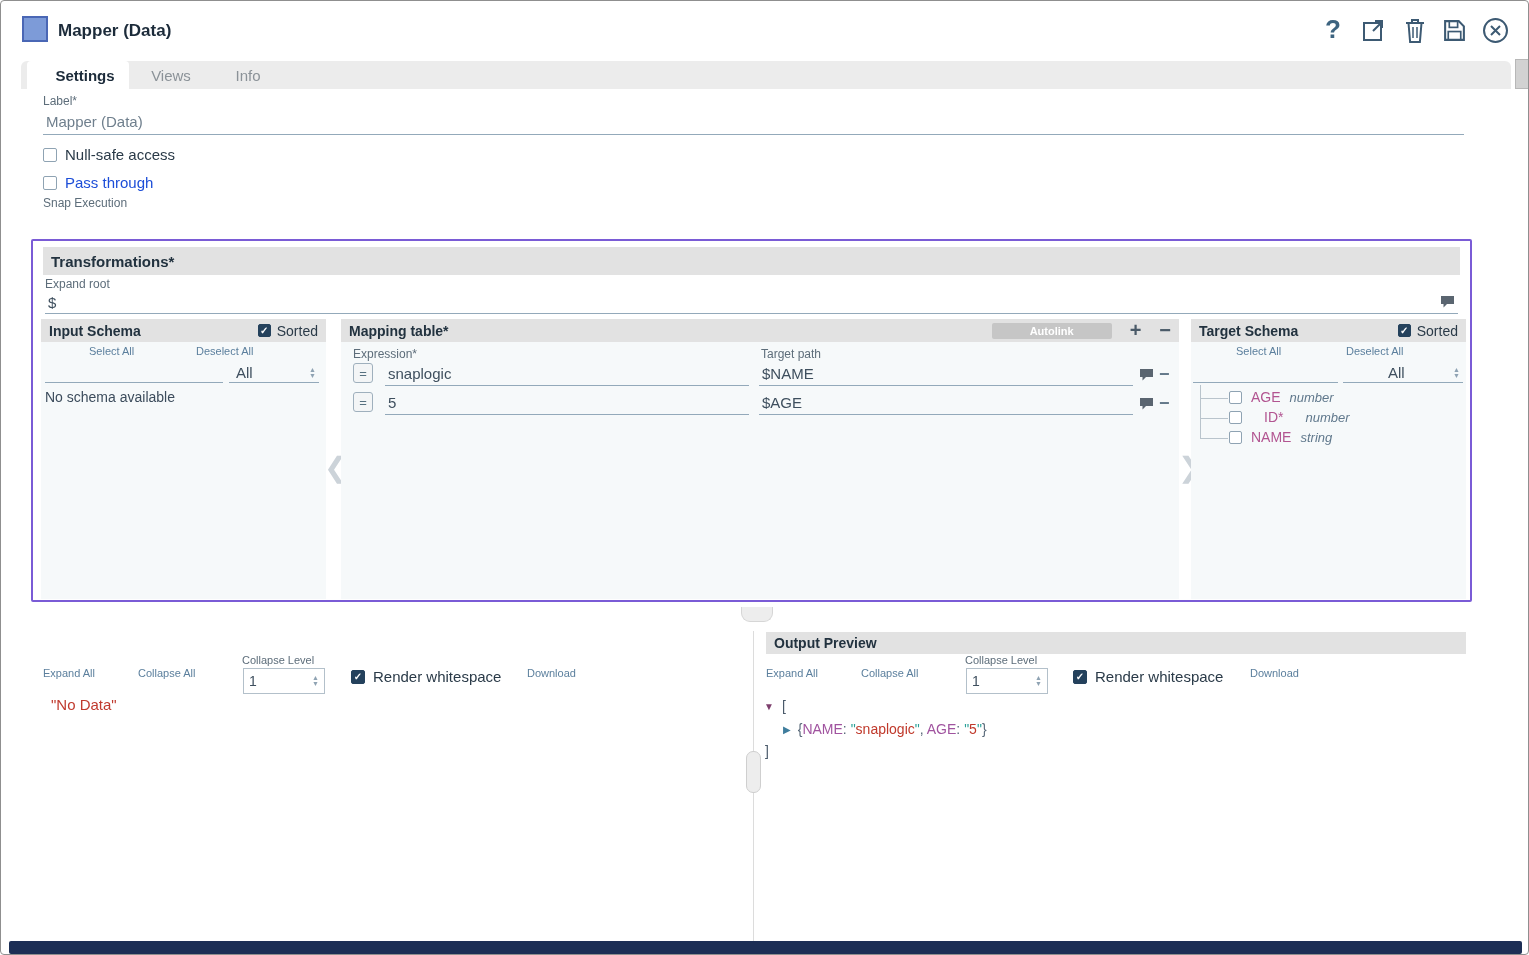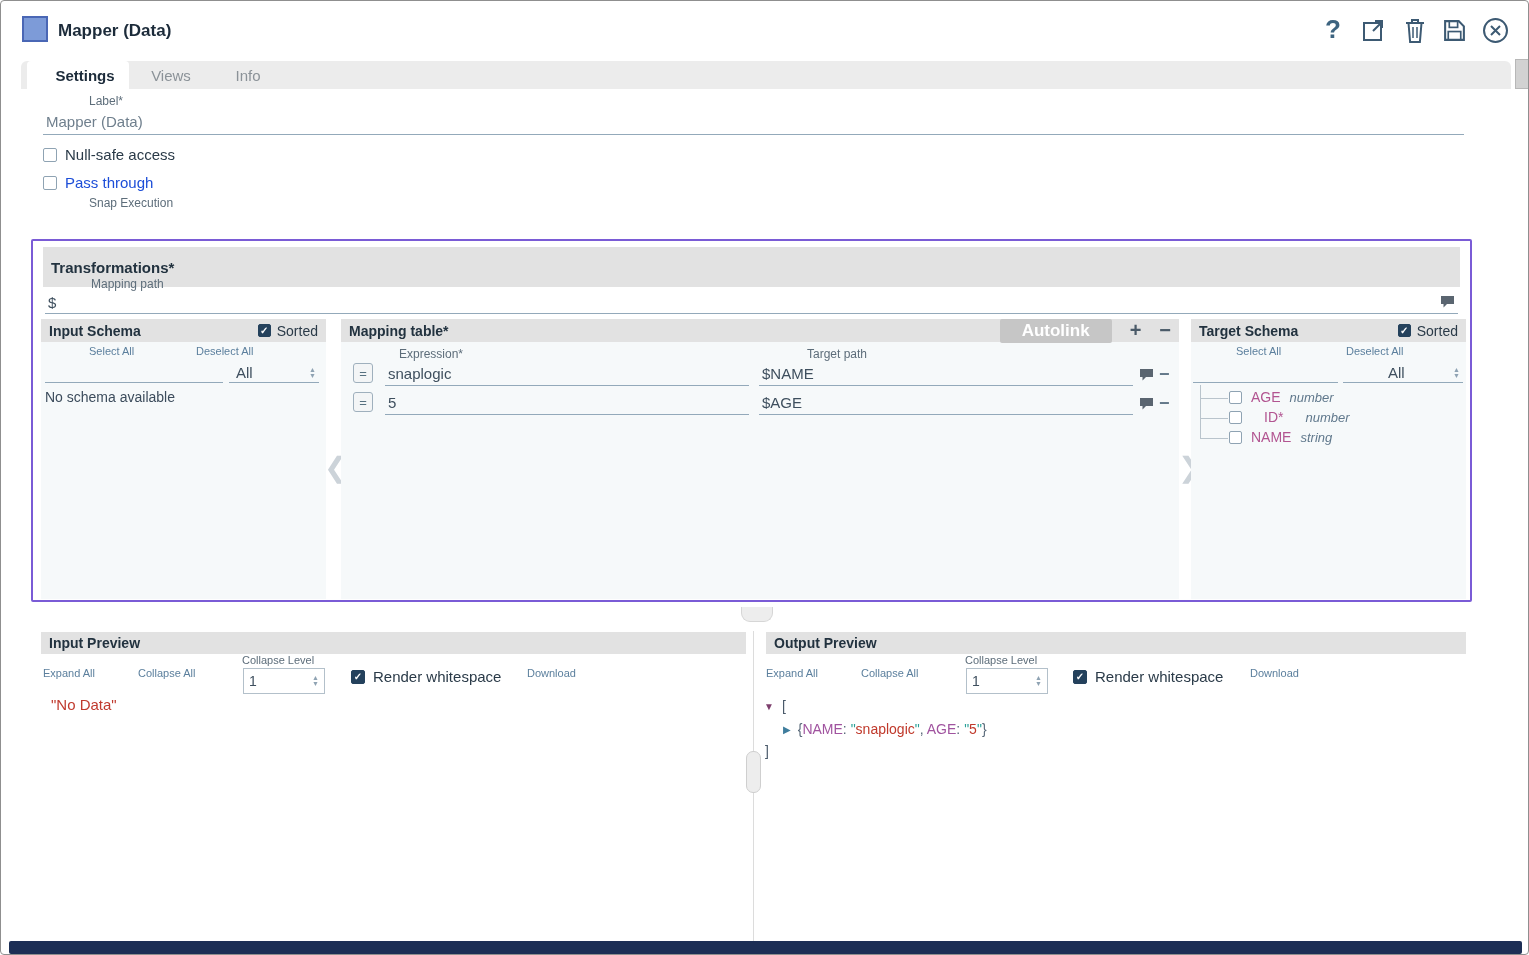--- a/index.html
+++ b/index.html
@@ -1,21 +1,21 @@
 <!DOCTYPE html>
 <html><head>
 <meta charset="utf-8">
 <style>
   * { margin:0; padding:0; box-sizing:border-box; }
   html,body { background:#fff; font-family:"Liberation Sans", sans-serif; }
   .page { position:relative; width:1529px; height:955px; background:#fff;
           border:1px solid #8f8f8f; border-radius:4px; overflow:hidden; }
   .abs { position:absolute; }
   .bold { font-weight:bold; }
-  .small-label { font-size:12px; color:#5d6d7a;margin-left:46px; }
+  .small-label { font-size:12px; color:#5d6d7a; }
   .link { color:#5b7f9d; font-size:11px; cursor:pointer; }
   .uinput { position:absolute; border-bottom:1px solid #93a9ba; display:flex;
             align-items:center; font-size:15px; color:#3e4f5e; padding:0 3px; }
   .cb { width:14px; height:14px; border:1px solid #8fa3b3; border-radius:2px;
         background:#fff; display:inline-flex; align-items:center; justify-content:center; flex:none; }
   .cb.sm { width:13px; height:13px; }
   .cb.checked { background:#24415c; border-color:#24415c; }
   .cb.checked::after { content:"✓"; color:#fff; font-size:10px; font-weight:bold; line-height:1; }
   .spin { display:inline-flex; flex-direction:column; color:#8fa3b3; font-size:7px;
           line-height:6px; user-select:none; cursor:pointer; }
@@ -101,25 +101,25 @@
 
   <div class="abs" style="left:42px;top:173px;display:flex;align-items:center;gap:8px;">
     <span class="cb"></span>
     <span style="font-size:15px;color:#1d4ed8;">Pass through</span>
   </div>
 
   <div class="abs small-label" style="left:42px;top:195px;">Snap Execution</div>
 
   <div class="abs" style="left:30px;top:238px;width:1441px;height:363px;border:2px solid #7a5bd6;border-radius:2px;"></div>
 
-  <div class="phead" style="left:42px;top:246px;width:1417px;height:40px;">
+  <div class="phead" style="left:42px;top:246px;width:1417px;height:28px;">
     <span class="title" style="font-size:15px;">Transformations*</span>
   </div>
 
-  <div class="abs small-label" style="left:44px;top:276px;">Mapping path</div>
+  <div class="abs small-label" style="left:44px;top:276px;">Expand root</div>
   <div class="uinput" style="left:44px;top:291px;width:1413px;height:22px;justify-content:space-between;">
     <span>$</span>
     <span class="bubble">
       <svg width="15" height="13" viewBox="0 0 15 13">
           <path d="M1 1h13v8h-7l-3.5 3.5V9H1z" fill="#5a6570"></path>
         </svg>
     </span>
   </div>
 
   <div class="panel" style="left:40px;top:318px;width:285px;height:280px;"></div>
@@ -144,21 +144,21 @@
   </div>
   <div class="abs" style="left:44px;top:388px;font-size:14px;color:#3c4c5c;">No schema available</div>
 
   <div class="chev" style="left:323px;top:452px;">❮</div>
   <div class="chev" style="left:1177px;top:452px;">❯</div>
 
   <div class="panel" style="left:340px;top:318px;width:838px;height:280px;"></div>
   <div class="phead" style="left:340px;top:318px;width:838px;">
     <span class="title">Mapping table*</span>
     <span style="margin-left:auto;display:flex;align-items:center;gap:18px;">
-      <span style="background:#c6c6c6;color:#fff;font-size:17px;font-weight:bold;border-radius:2px;padding:2px 22px;">Autolink</span>
+      <span style="background:#c6c6c6;color:#fff;font-size:11px;font-weight:bold;border-radius:2px;padding:2px 38px;">Autolink</span>
       <span style="font-size:20px;color:#4a5a68;font-weight:bold;cursor:pointer;">+</span>
       <span style="font-size:20px;color:#4a5a68;font-weight:bold;cursor:pointer;">−</span>
     </span>
   </div>
   <div class="abs small-label" style="left:352px;top:346px;">Expression*</div>
   <div class="abs small-label" style="left:760px;top:346px;">Target path</div>
 
   <div class="eq" style="left:352px;top:362px;">=</div>
   <div class="uinput" style="left:384px;top:360px;width:364px;height:25px;">
     <span>snaplogic</span>
@@ -224,23 +224,20 @@
     <span style="font-size:13px;font-style:italic;color:#60788c;">number</span>
   </div>
   <div class="abs" style="left:1228px;top:428px;display:flex;align-items:center;gap:9px;">
     <span class="cb sm"></span>
     <span style="font-size:14px;color:#b25591;">NAME</span>
     <span style="font-size:13px;font-style:italic;color:#60788c;">string</span>
   </div>
 
   <div class="abs" style="left:740px;top:606px;width:32px;height:15px;background:#ededed;border:1px solid #d6d6d6;border-top:none;border-radius:0 0 9px 9px;"></div>
 
-  <div class="phead" style="left:40px;top:631px;width:705px;height:22px;">
-    <span class="title">Input Preview</span>
-  </div>
   <div class="abs link" style="left:42px;top:666px;">Expand All</div>
   <div class="abs link" style="left:137px;top:666px;">Collapse All</div>
   <div class="abs" style="left:241px;top:653px;font-size:11px;color:#5d6d7a;">Collapse Level</div>
   <div class="numbox" style="left:242px;top:667px;">
     <span>1</span>
     <span class="spin">
         <span>▲</span>
         <span>▼</span>
       </span>
   </div>

